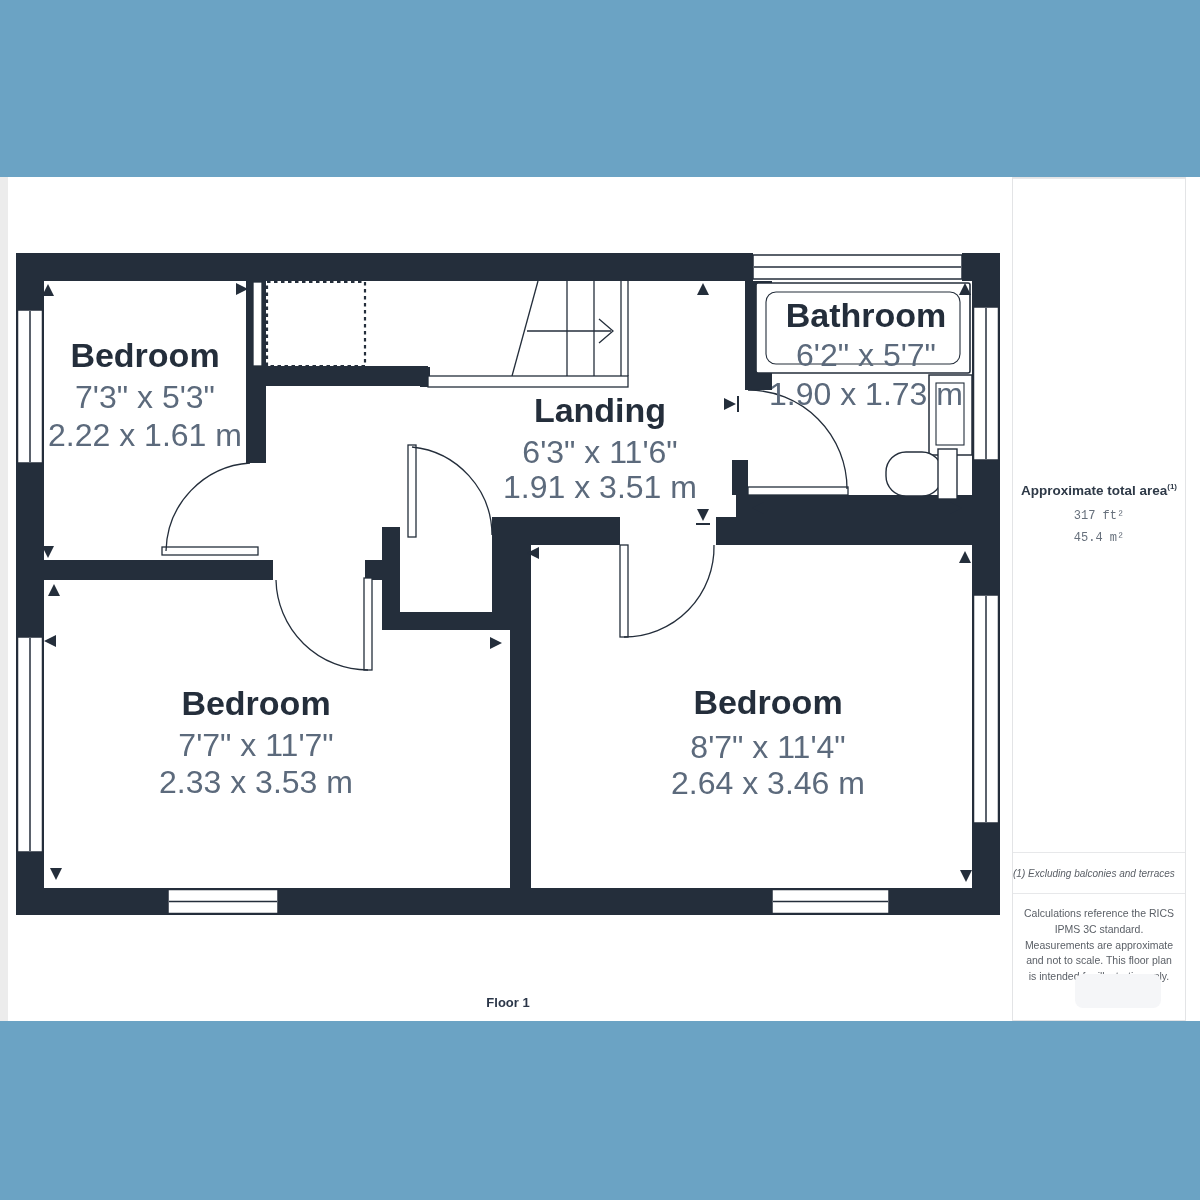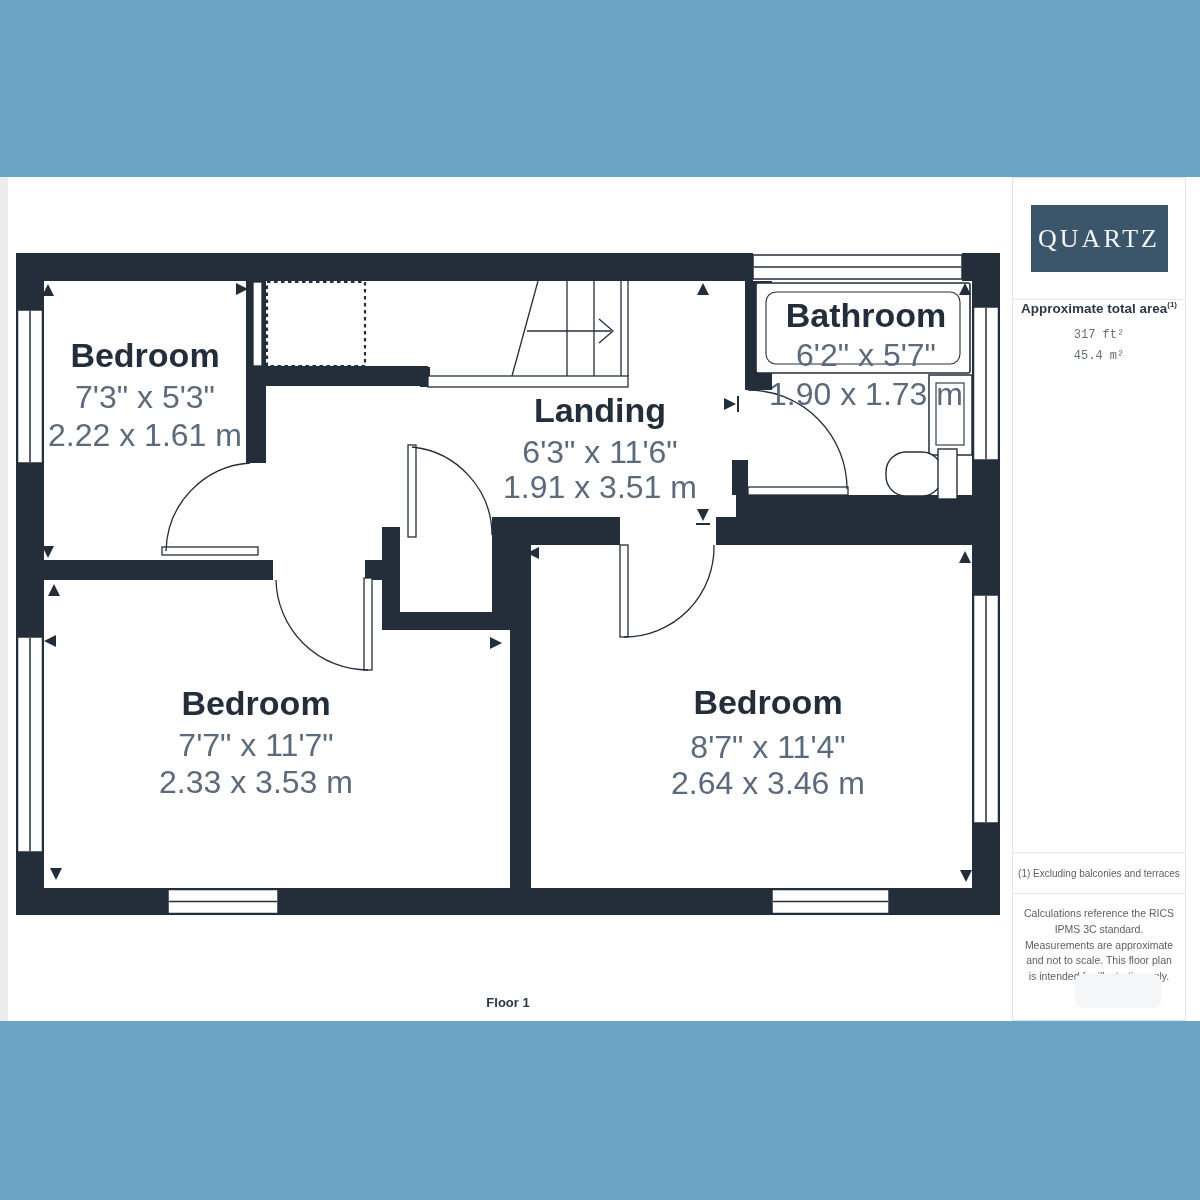--- a/index.html
+++ b/index.html
@@ -14,25 +14,25 @@
   .room-dim{font-family:"Liberation Sans",sans-serif;font-weight:400;font-size:32px;fill:#5c6a7c;}
   .floor-label{font-family:"Liberation Sans",sans-serif;font-weight:700;font-size:13px;fill:#2b3648;}
   
   #sidebar{position:absolute;left:1012px;top:177px;width:174px;height:844px;background:#fff;
            border:1px solid #e3e4e6;box-sizing:border-box;display:flex;flex-direction:column;}
   .sb-sec{box-sizing:border-box;}
   #sb-logo-sec{height:121px;display:flex;align-items:center;justify-content:center;}
   #logo-box{width:137px;height:67px;background:#3b566a;display:flex;align-items:center;justify-content:center;}
   #logo-text{color:#f4f6f7;font-family:"Liberation Serif",serif;font-size:26px;letter-spacing:3px;}
   #sb-area-sec{flex:1;border-top:1px solid #e7e8ea;display:flex;flex-direction:column;
-               align-items:center;justify-content:flex-start;text-align:center;}
+               align-items:center;justify-content:center;text-align:center;}
   .area-title{font-size:13.5px;font-weight:700;color:#2e3947;margin-bottom:9px;}
   .area-title sup{font-size:8px;}
   .area-val{font-size:12px;color:#67707c;line-height:1.8;font-family:Liberation Mono, monospace;}
-  #sb-footnote-sec{height:41px;border-top:1px solid #e7e8ea;display:flex;align-items:center;justify-content:center;}
+  #sb-footnote-sec{height:41px;border-top:1px solid #e7e8ea;display:flex;align-items:center;justify-content:flex-start;font-style:italic;}
   .footnote{font-size:10px;color:#5a5f66;text-align:center;}
   #sb-disclaimer-sec{height:127px;border-top:1px solid #e7e8ea;padding:12px 10px 0 10px;position:relative;}
   .disclaimer{font-size:10.5px;color:#5a5f66;text-align:center;line-height:1.5;}
   #watermark{position:absolute;left:62px;top:80px;width:86px;height:34px;background:#f5f6f8;border-radius:8px;}
 </style>
 </head>
 <body>
 
 <div id="stage">
 
@@ -171,25 +171,20 @@
 
       <text class="room-name" x="768" y="714">Bedroom</text>
       <text class="room-dim" x="768" y="758">8'7" x 11'4"</text>
       <text class="room-dim" x="768" y="794">2.64 x 3.46 m</text>
     </g>
 
     <text class="floor-label" x="508" y="1007" text-anchor="middle">Floor 1</text>
   </svg>
 
   <div id="sidebar">
-    <div id="sb-logo-sec" class="sb-sec">
-      <div id="logo-box">
-        <span id="logo-text">QUARTZ</span>
-      </div>
-    </div>
     <div id="sb-area-sec" class="sb-sec">
       <div class="area-title">
         <span>Approximate total area</span><sup>(1)</sup>
       </div>
       <div class="area-val">317 ft²</div>
       <div class="area-val">45.4 m²</div>
     </div>
     <div id="sb-footnote-sec" class="sb-sec">
       <div class="footnote">(1) Excluding balconies and terraces</div>
     </div>

